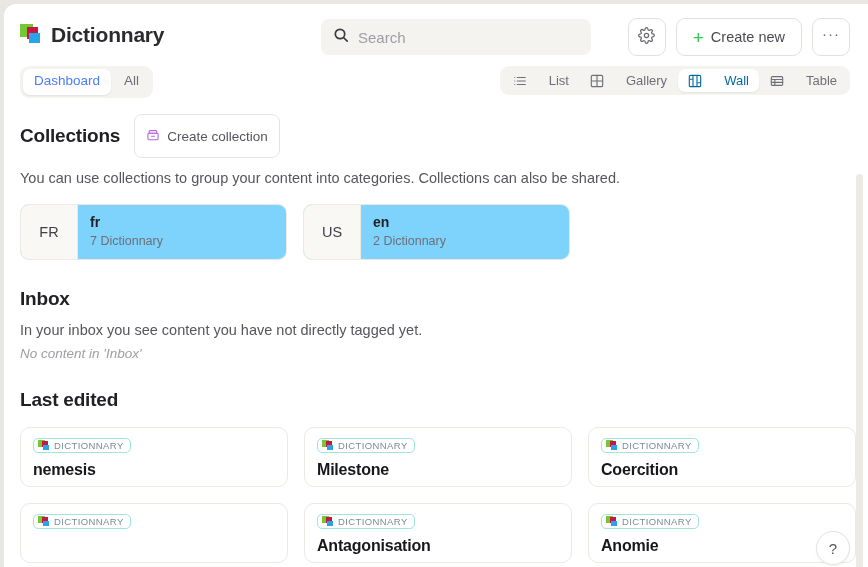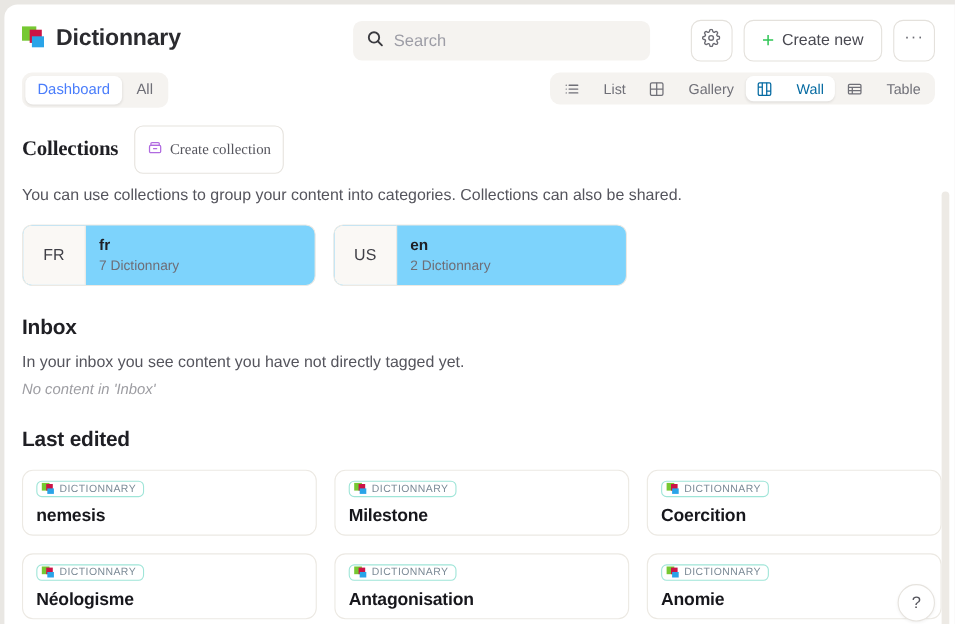--- a/index.html
+++ b/index.html
@@ -159,21 +159,20 @@
     font-size: 19px;
     font-weight: bold;
     color: #1f1f24;
     letter-spacing: -0.2px;
   }
   .collections-head {
     display: flex;
     align-items: center;
     gap: 14px;
     margin-top: 10px;
-    font-family: Liberation Serif, serif;
   }
   .btn-outline {
     height: 44px;
     border: 1px solid #e6e3de;
     background: #fff;
     border-radius: 8px;
     display: inline-flex;
     align-items: center;
     gap: 7px;
     padding: 0 11px;
@@ -476,21 +475,20 @@
 
       <div class="entry-card">
         <span class="tag">
           <span class="logo">
             <i class="sq-green"></i>
               <i class="sq-red"></i>
               <i class="sq-blue"></i>
           </span>
           <span class="tag-label">DICTIONNARY</span>
         </span>
-        <div class="entry-title">Néologisme</div>
       </div>
 
       <div class="entry-card">
         <span class="tag">
           <span class="logo">
             <i class="sq-green"></i>
               <i class="sq-red"></i>
               <i class="sq-blue"></i>
           </span>
           <span class="tag-label">DICTIONNARY</span>

